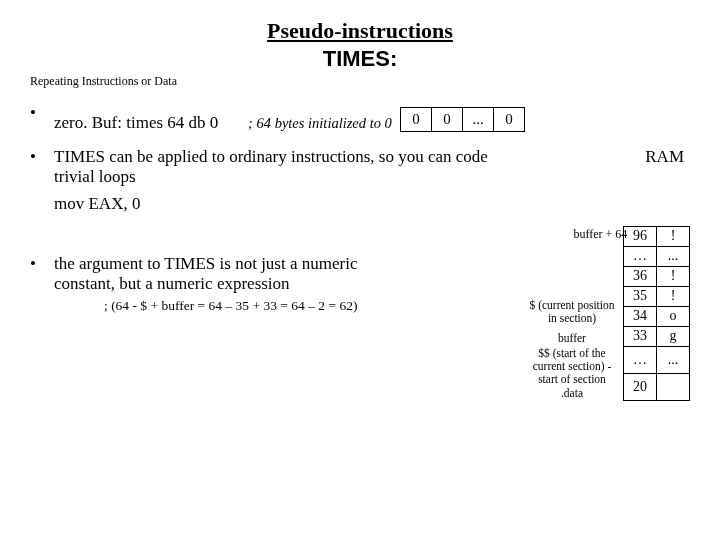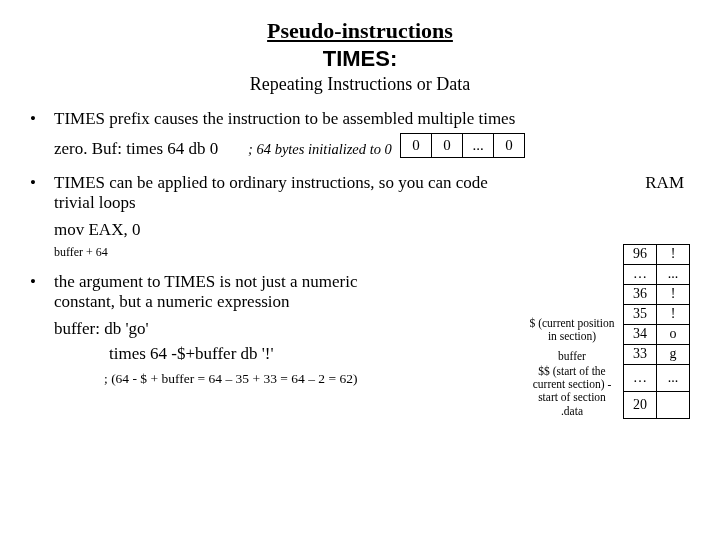--- a/index.html
+++ b/index.html
@@ -19,22 +19,22 @@
     margin: 0;
   }
   .subtitle {
     text-align: center;
     font-family: Arial, sans-serif;
     font-weight: bold;
     font-size: 22px;
     margin: 2px 0 2px 0;
   }
   .subhead {
-    text-align: center;
-    font-size: 18px;
+    text-align: left;
+    font-size: 12px;
     margin: 0 0 14px 0;
   }
   .bullet {
     display: flex;
     margin-bottom: 12px;
   }
   .bullet .dot {
     width: 24px;
     flex-shrink: 0;
   }
@@ -92,42 +92,41 @@
     height: 17px;
   }
   .anno {
     font-size: 11.5px;
     line-height: 1.15;
     text-align: right;
     vertical-align: bottom;
   }
   .buf64 {
     font-size: 12px;
-    text-align: left;
+    text-align: right;
     padding-right: 6px;
-    margin-top: 2px;
+    margin-top: 10px;
   }
   .expr-note {
     font-size: 13.5px;
     margin-left: 50px;
     margin-top: 4px;
   }
   .noborder { border: none !important; }
 </style>
 </head>
 <body>
 
 <h1 class="title">Pseudo-instructions</h1>
 <div class="subtitle">TIMES:</div>
 <div class="subhead">Repeating Instructions or Data</div>
 
 <div class="bullet">
   <div class="dot">•</div>
   <div class="content">
-    <div>TIMES prefix causes the instruction to be assembled multiple times</div>
     <div class="code">
       <span>zero. Buf:   times 64 db 0</span>
       &nbsp;&nbsp;&nbsp;&nbsp;&nbsp;
       <span class="smallcmt">; 64 bytes initialized to 0</span>
       <table class="bytes-table">
         <tbody>
             <tr>
           <td>0</td>
           <td>0</td>
           <td>...</td>
@@ -156,24 +155,20 @@
 </div>
 
 <div class="bullet" style="margin-bottom:0">
   <div class="dot">•</div>
   <div class="content row3">
     <div style="flex:1">
       <div>the argument to TIMES is not just a numeric</div>
       <div>
         <span>constant, but a numeric </span><span class="italic">expression</span>
       </div>
-      <div class="code">
-        <div>buffer:   db 'go'</div>
-        <div style="margin-left:55px">times 64 -$+buffer db '!'</div>
-      </div>
       <div class="expr-note">; (64 - $ + buffer = 64 – 35 + 33 = 64 – 2 = 62)</div>
     </div>
 
     <div style="margin-top:-28px">
       <table class="ram-table">
         <tbody>
             <tr>
               <td class="noborder"></td>
               <td>96</td>
               <td>!</td>

